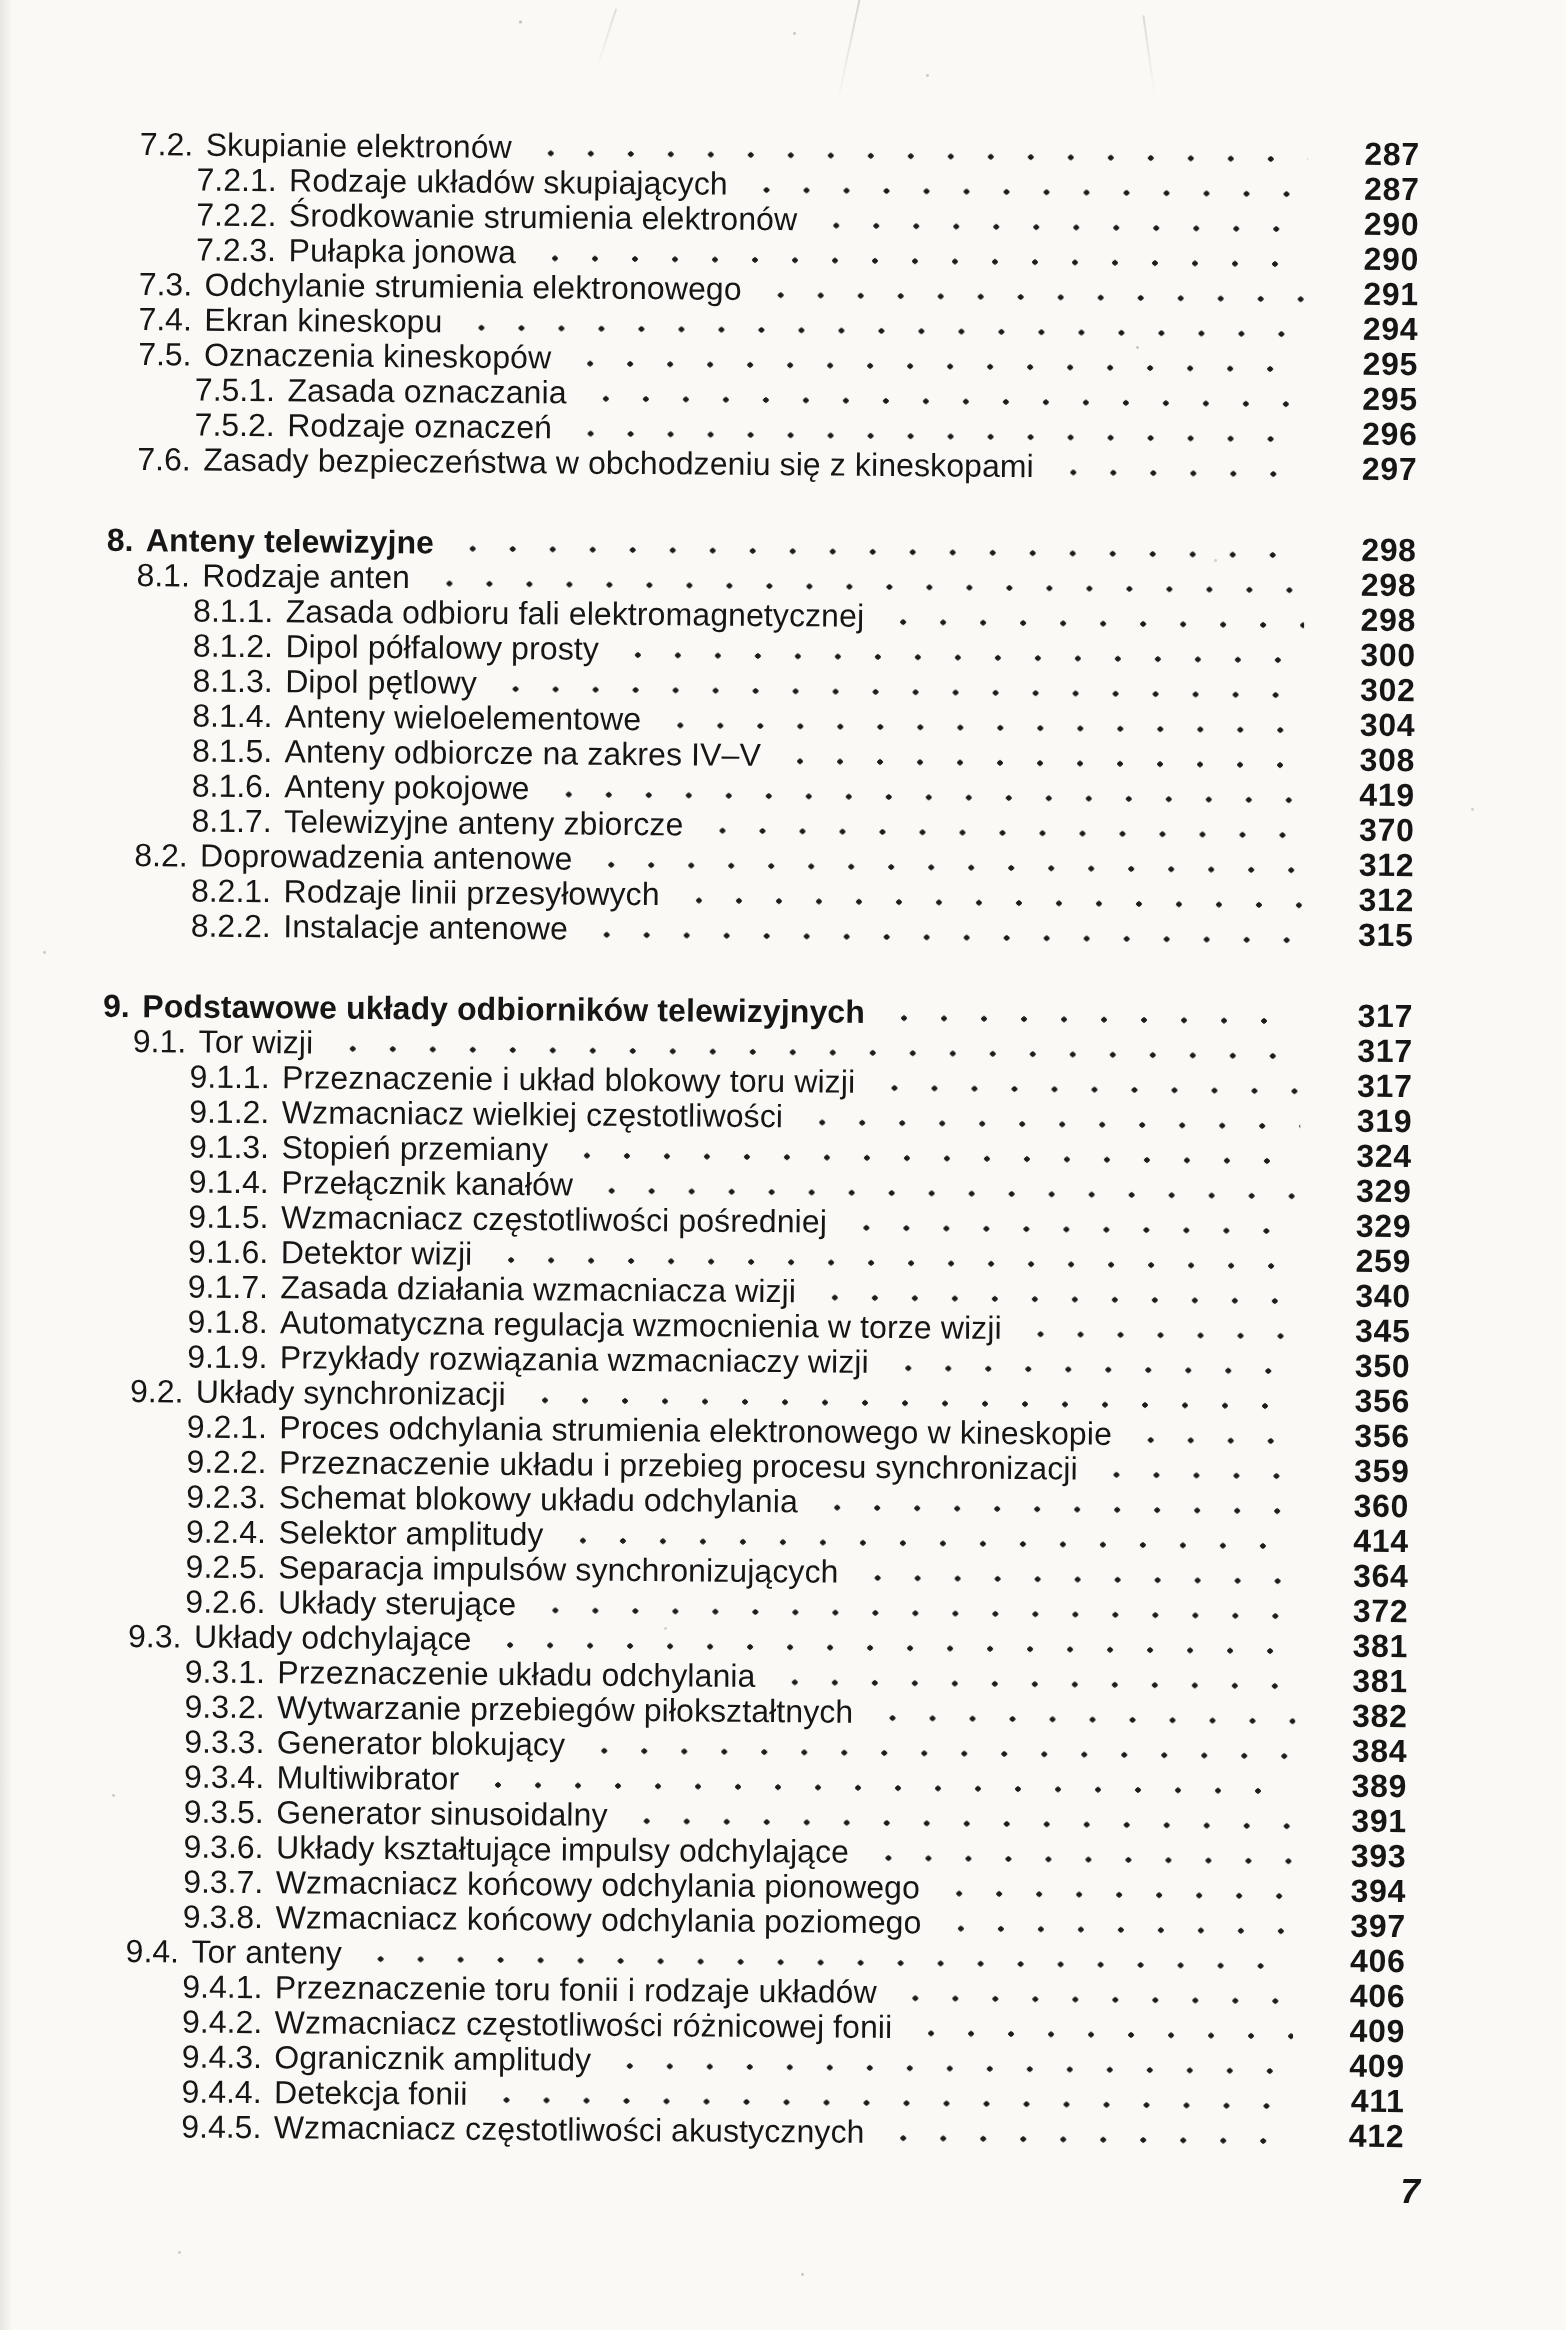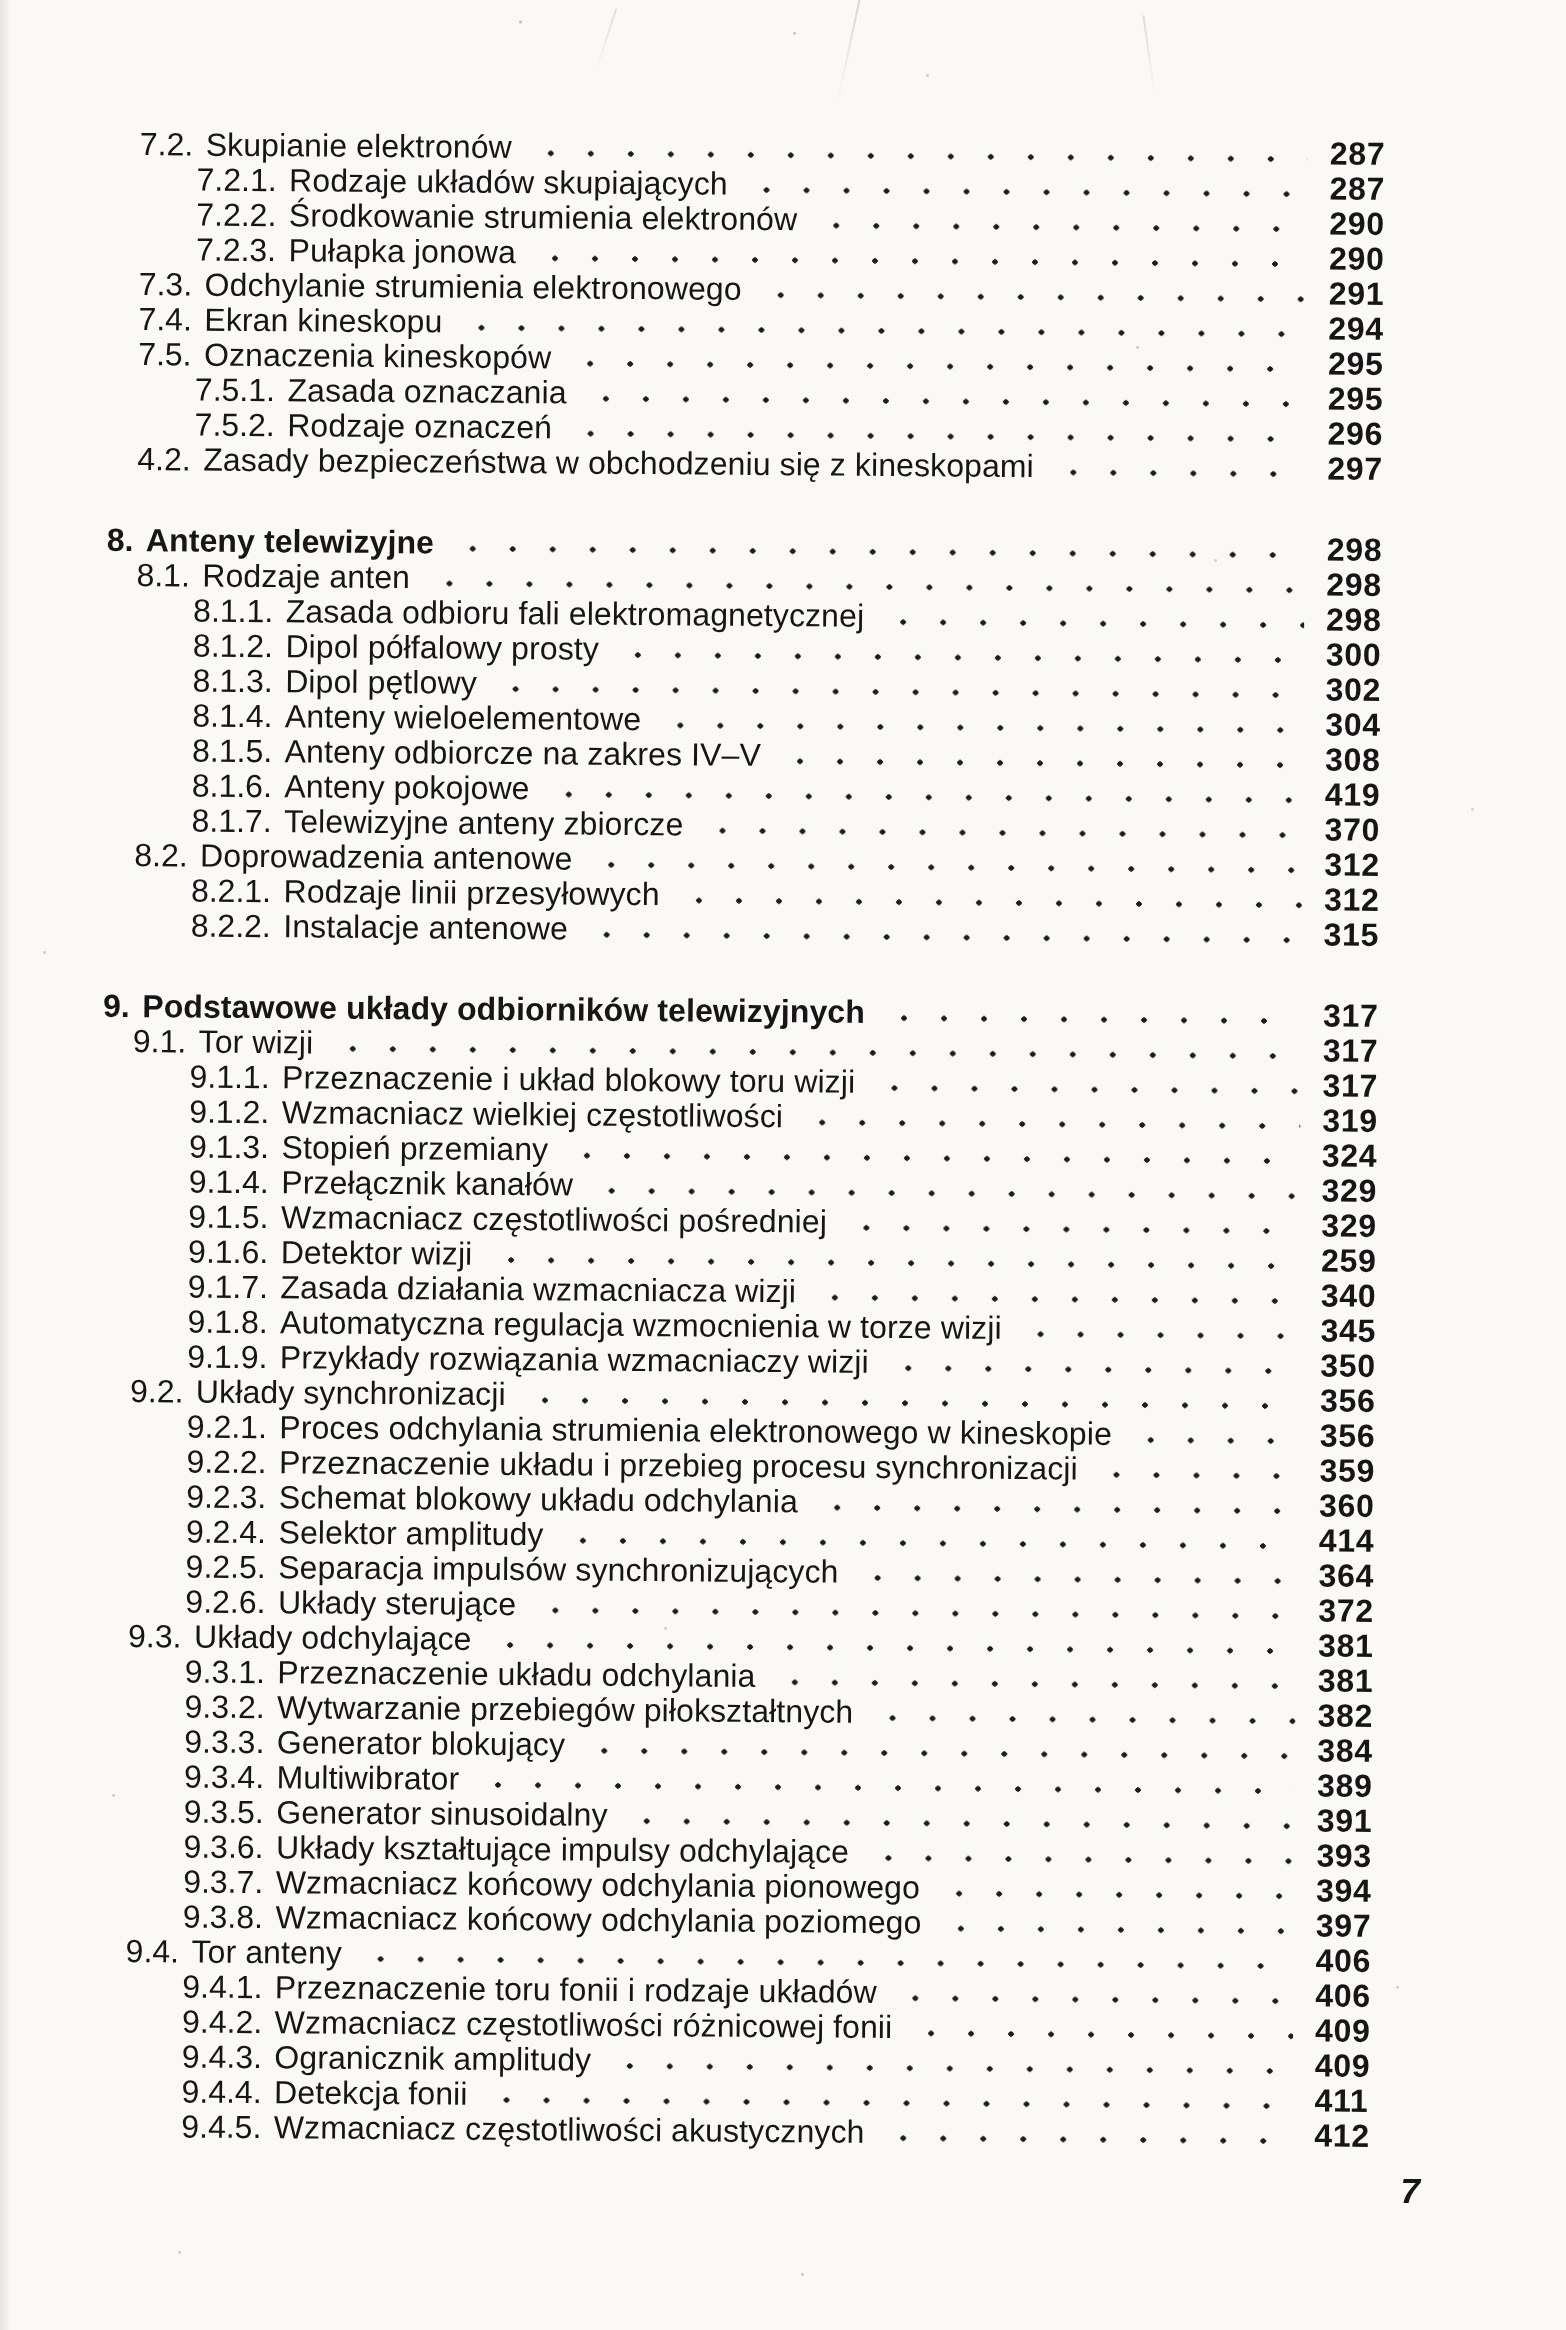--- a/index.html
+++ b/index.html
@@ -46,20 +46,21 @@
     height: 35px;
     margin-left: 19px;
     margin-right: 22px;
     background-image: radial-gradient(circle, #1c1c1c 2.5px, rgba(0,0,0,0) 3px);
     background-size: 40px 10.3px;
     background-repeat: repeat-x;
     background-position: left bottom 6.6px;
   }
   .pageno {
     min-width: 90px;
+    text-align: right;
     font-weight: bold;
     letter-spacing: 0.7px;
   }
   .folio {
     position: absolute;
     top: 2173px;
     right: 146px;
     font-size: 35px;
     line-height: 35px;
     font-weight: bold;
@@ -145,21 +146,21 @@
     <span class="leader"></span>
     <span class="pageno">295</span>
   </div>
       <div class="toc-row level-3">
     <span class="num">7.5.2.</span>
     <span class="title">Rodzaje oznaczeń</span>
     <span class="leader"></span>
     <span class="pageno">296</span>
   </div>
       <div class="toc-row level-2">
-    <span class="num">4.2.</span>
+    <span class="num">7.6.</span>
     <span class="title">Zasady bezpieczeństwa w obchodzeniu się z kineskopami</span>
     <span class="leader"></span>
     <span class="pageno">297</span>
   </div>
       <div class="toc-row level-1">
     <span class="num">8.</span>
     <span class="title">Anteny telewizyjne</span>
     <span class="leader"></span>
     <span class="pageno">298</span>
   </div>

